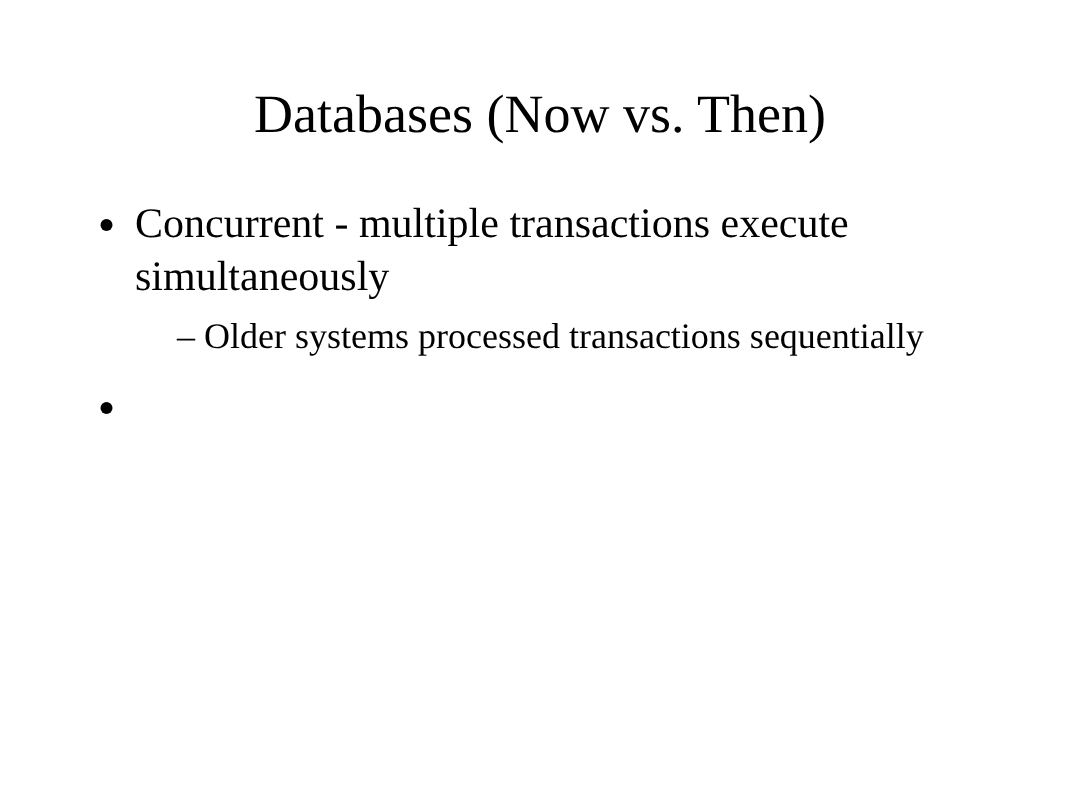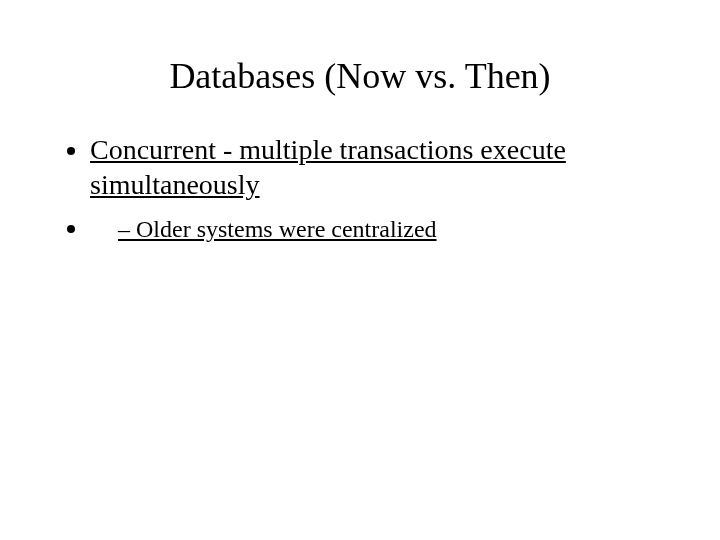--- a/index.html
+++ b/index.html
@@ -22,21 +22,20 @@
     font-size: 36px;
     font-weight: normal;
     margin: 15px 0 35px 0;
   }
   ul.level1 {
     list-style: disc;
     margin: 0;
     padding-left: 40px;
     font-size: 28px;
     line-height: 1.25;
-    text-decoration: underline;
   }
   ul.level1 > li {
     margin-bottom: 6px;
   }
   ul.level2 {
     list-style: none;
     margin: 8px 0 14px 0;
     padding-left: 28px;
     font-size: 24px;
     line-height: 1.25;
@@ -49,22 +48,22 @@
   }
 </style>
 </head>
 <body>
 
 <div class="slide">
   <div class="title">Databases (Now vs. Then)</div>
   <ul class="level1">
     <li>
       <span>Concurrent - multiple transactions execute simultaneously</span>
+      <ul class="level2">
+        <li>
+          <span>Older systems processed transactions sequentially</span>
+        </li>
+      </ul>
     </li>
     <li>
-      <ul class="level2">
-        <li>
-          <span>Older systems were centralized</span>
-        </li>
-      </ul>
     </li>
   </ul>
 </div>
 
 </body></html>

